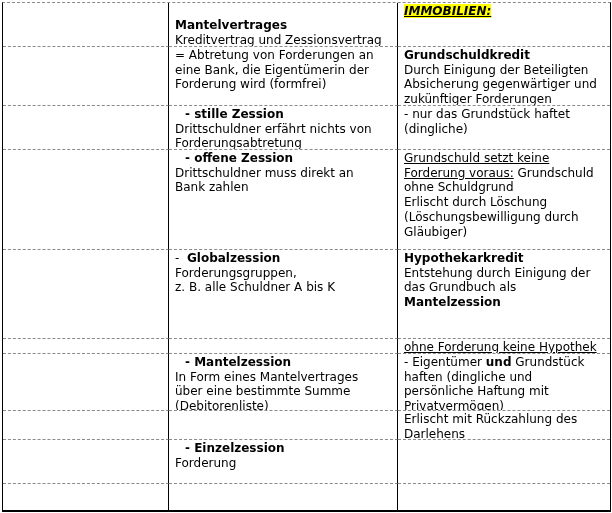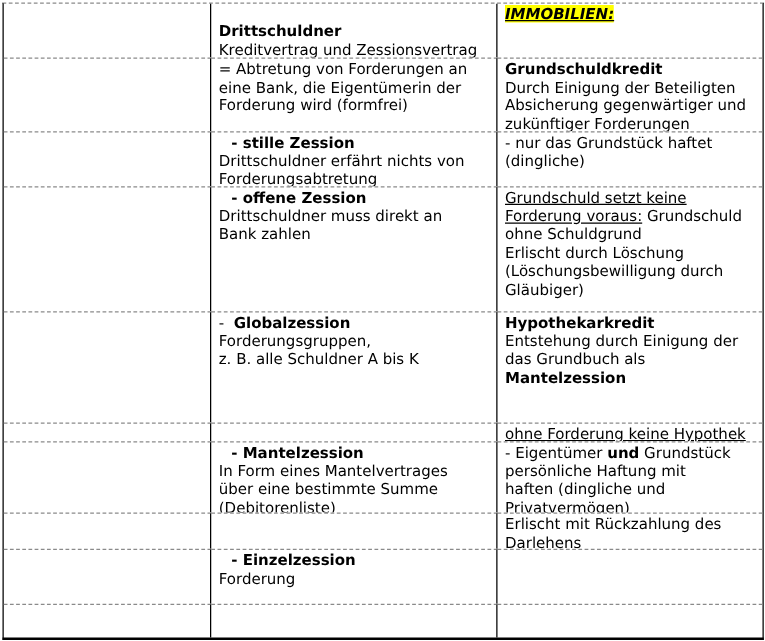--- a/index.html
+++ b/index.html
@@ -50,21 +50,21 @@
     text-decoration:underline;
   }
 </style>
 </head>
 <body style="background: rgb(255, 255, 255);">
 
 <div class="tbl">
 
   <div class="cell c1"></div>
   <div class="cell c2 sp-top">
-    <div class="line b">Drittschuldner</div>
+    <div class="line b">Mantelvertrages</div>
     <div class="line">Kreditvertrag und Zessionsvertrag</div>
   </div>
   <div class="cell c3">
     <span class="hl">IMMOBILIEN:</span>
   </div>
 
   <div class="cell c1 rt"></div>
   <div class="cell c2 rt">
     <div class="line">= Abtretung von Forderungen an</div>
     <div class="line">eine Bank, die Eigentümerin der</div>
@@ -124,22 +124,22 @@
 
   <div class="cell c1 rt"></div>
   <div class="cell c2 rt">
     <div class="line b ind">- Mantelzession</div>
     <div class="line">In Form eines Mantelvertrages</div>
     <div class="line">über eine bestimmte Summe</div>
     <div class="line">(Debitorenliste)</div>
   </div>
   <div class="cell c3 rt">
     <div class="line"><span>- Eigentümer </span><span class="b">und</span><span> Grundstück</span></div>
+    <div class="line">haften (dingliche und</div>
     <div class="line">persönliche Haftung mit</div>
-    <div class="line">haften (dingliche und</div>
     <div class="line">Privatvermögen)</div>
   </div>
 
   <div class="cell c1 rt"></div>
   <div class="cell c2 rt"></div>
   <div class="cell c3 rt">
     <div class="line">Erlischt mit Rückzahlung des</div>
     <div class="line">Darlehens</div>
   </div>
 

